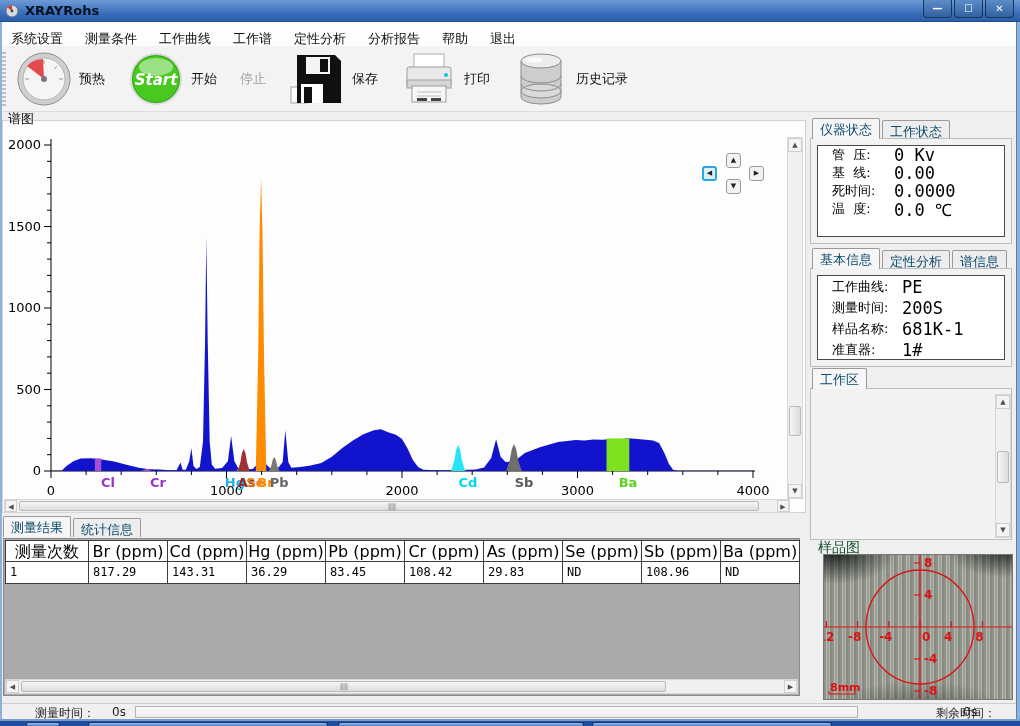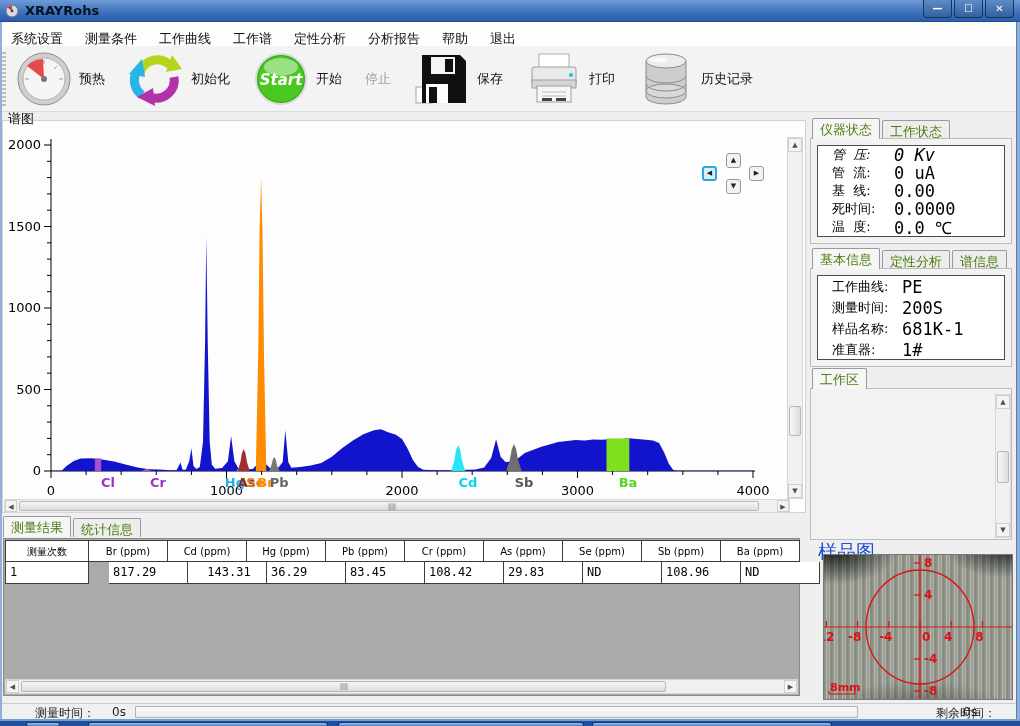--- a/index.html
+++ b/index.html
@@ -22,21 +22,21 @@
   #toolbar{position:absolute;left:0;top:46px;width:1020px;height:66px;background:#f3f3f3;
     border-bottom:1px solid #dcdcdc;display:flex;align-items:center;}
   #toolbar-grip{width:4px;height:54px;margin:0 6px 0 2px;
     background:repeating-linear-gradient(#bdbdbd 0 2px,#f3f3f3 2px 4px);}
   .tool-btn{display:flex;align-items:center;gap:7px;padding:2px 10px 2px 4px;margin-right:9px;}
   .tool-btn .ticon{width:56px;height:56px;display:block;}
   .tool-btn .tlabel{font-size:13px;color:#111;}
   .tool-btn.disabled .tlabel{color:#a0a0a0;}
   
   .grp-tabs{position:absolute;display:flex;align-items:flex-end;height:21px;font-size:13px;}
-  .grp-tab{border:1px solid #9a9a9a;border-bottom:none;background:#ededed;color:#4d7c0f;
+  .grp-tab{border:1px solid #9a9a9a;border-bottom:none;background:#ededed;color:#0c4a6e;
     padding:2px 7px 2px 7px;margin-right:2px;height:19px;border-radius:2px 2px 0 0;}
   .grp-tab.active{background:#f6f6f6;height:21px;position:relative;z-index:3;}
   .grp-box{position:absolute;background:#f2f2f2;border:1px solid #bcbcbc;z-index:1;}
   .inner-box{position:absolute;background:#fff;border:1px solid #4a4a4a;}
   .info-row{display:flex;align-items:center;font-size:13px;color:#000;}
   .info-label{white-space:pre;padding-left:14px;width:76px;}
   .info-value{font-family:"DejaVu Sans Mono","Liberation Mono",monospace;font-size:17px;white-space:pre;}
   
   .sb{position:absolute;background:#f0f0f0;border:1px solid #d7d7d7;}
   .sb-arrow{position:absolute;background:#f4f4f4;border:1px solid #cfcfcf;color:#505050;
@@ -49,21 +49,21 @@
   #chart-box{position:absolute;left:2px;top:120px;width:804px;height:393px;background:#fdfdfd;
     border:1px solid #d2d2d2;}
   .nav-btn{position:absolute;width:15px;height:15px;background:#f2f2f2;border:1px solid #9a9a9a;
     border-radius:3px;font-size:7px;line-height:13px;text-align:center;color:#222;}
   .nav-btn.hl{border:2px solid #2aa6e0;background:#d9effa;line-height:11px;}
   
   #results-panel{position:absolute;left:3px;top:538px;width:797px;height:158px;background:#aaaaaa;
     border:1px solid #8a8a8a;}
   .tbl-row{display:flex;}
   .tbl-cell{border-right:1px solid #3c3c3c;border-bottom:1px solid #3c3c3c;background:#fff;
-    font-size:10px;height:22px;line-height:21px;overflow:hidden;white-space:nowrap;}
+    font-size:16px;height:22px;line-height:21px;overflow:hidden;white-space:nowrap;}
   .tbl-cell.hdr{text-align:center;border-top:1px solid #3c3c3c;}
   .tbl-cell.first{border-left:1px solid #3c3c3c;}
   .tbl-cell.data{padding-left:4px;font-family:"DejaVu Sans Mono","Liberation Mono",monospace;font-size:12px;}
   
   #sample-box{position:absolute;left:823px;top:554px;width:190px;height:146px;border:1px solid #777;
     background:
       radial-gradient(ellipse 90px 50px at 6% -4%, rgba(5,10,8,.9), rgba(5,10,8,0) 70%),
       radial-gradient(ellipse 90px 45px at 97% -6%, rgba(5,10,8,.85), rgba(5,10,8,0) 70%),
       radial-gradient(ellipse 120px 40px at 50% 108%, rgba(20,25,20,.45), rgba(20,25,20,0) 75%),
       repeating-linear-gradient(90deg,#8f9289 0 2px,#b7bab1 2px 3px,#9ca097 3px 5px,#aeb2a8 5px 6px,#878b82 6px 8px),
@@ -121,31 +121,20 @@
               <line x1="28" y1="9" x2="28" y2="13"></line>
               <line x1="9" y1="28" x2="13" y2="28"></line>
               <line x1="43" y1="28" x2="47" y2="28"></line>
               <line x1="15" y1="15" x2="18" y2="18"></line>
               <line x1="41" y1="15" x2="38" y2="18"></line>
             </g>
             <path d="M28 28 L11 15 A22 22 0 0 1 27 8 Z" fill="#e5484d"></path>
             <circle cx="28" cy="28" r="3" fill="#777"></circle>
           </svg></span>
         <span class="tlabel">预热</span>
-      </div>
-      <div class="tool-btn">
-        <span class="ticon"><svg viewBox="0 0 56 56" fill="none">
-            <path d="M12 22 A18 18 0 0 1 42 14" stroke="#b4d41c" stroke-width="9"></path>
-            <polygon points="44,4 54,18 38,21" fill="#b4d41c"></polygon>
-            <path d="M14 44 A18 18 0 0 1 9 20" stroke="#28b4e8" stroke-width="9"></path>
-            <polygon points="1,23 14,8 17,26" fill="#28b4e8"></polygon>
-            <path d="M46 26 A18 18 0 0 1 22 46" stroke="#b232aa" stroke-width="9"></path>
-            <polygon points="25,37 9,46 27,55" fill="#b232aa"></polygon>
-          </svg></span>
-        <span class="tlabel">初始化</span>
       </div>
       <div class="tool-btn">
         <span class="ticon"><svg viewBox="0 0 56 56">
             <circle cx="28" cy="28" r="26" fill="#d9d9d9"></circle>
             <circle cx="28" cy="28" r="24" fill="#2ba80e"></circle>
             <circle cx="28" cy="28" r="23" fill="#49c820"></circle>
             <ellipse cx="28" cy="16" rx="17" ry="9" fill="rgba(255,255,255,0.45)"></ellipse>
             <text x="28" y="34" text-anchor="middle" font-size="15" font-style="italic" font-weight="bold" fill="#fff" font-family="DejaVu Sans,sans-serif">Start</text>
           </svg></span>
         <span class="tlabel">开始</span>
@@ -291,27 +280,23 @@
       <div class="sb-arrow" style="right:0;top:0;width:12px;height:12px;">▶</div>
     </div>
   </div>
 
   <div class="grp-tabs" style="left:812px;top:118px;" id="inst-tabs">
       <div class="grp-tab active">仪器状态</div>
       <div class="grp-tab">工作状态</div>
     </div>
   <div class="grp-box" style="left:810px;top:138px;width:202px;height:106px;">
     <div class="inner-box" style="left:6px;top:6px;width:188px;height:92px;" id="inst-rows">
-        <div class="info-row" style="height: 18px; font-style: italic;">
+        <div class="info-row" style="height: 18px;">
           <div class="info-label" style="width: 76px;">管  压:</div>
           <div class="info-value">0 Kv</div>
-        </div>
-        <div class="info-row" style="height: 18px;">
-          <div class="info-label" style="width: 76px;">管  流:</div>
-          <div class="info-value">0 uA</div>
         </div>
         <div class="info-row" style="height: 18px;">
           <div class="info-label" style="width: 76px;">基  线:</div>
           <div class="info-value">0.00</div>
         </div>
         <div class="info-row" style="height: 18px;">
           <div class="info-label" style="width: 76px;">死时间:</div>
           <div class="info-value">0.0000</div>
         </div>
         <div class="info-row" style="height: 18px;">
@@ -372,41 +357,41 @@
           <div class="tbl-cell hdr" style="width: 79px;">Hg (ppm)</div>
           <div class="tbl-cell hdr" style="width: 79px;">Pb (ppm)</div>
           <div class="tbl-cell hdr" style="width: 79px;">Cr (ppm)</div>
           <div class="tbl-cell hdr" style="width: 79px;">As (ppm)</div>
           <div class="tbl-cell hdr" style="width: 79px;">Se (ppm)</div>
           <div class="tbl-cell hdr" style="width: 79px;">Sb (ppm)</div>
           <div class="tbl-cell hdr" style="width: 79px;">Ba (ppm)</div>
         </div>
         <div class="tbl-row">
           <div class="tbl-cell data first" style="width: 84px;">1</div>
-          <div class="tbl-cell data" style="width: 79px; margin-left: 20px;">817.29</div>
-          <div class="tbl-cell data" style="width: 79px; text-align: center;">143.31</div>
+          <div class="tbl-cell data" style="width: 79px;">817.29</div>
+          <div class="tbl-cell data" style="width: 79px;">143.31</div>
           <div class="tbl-cell data" style="width: 79px;">36.29</div>
           <div class="tbl-cell data" style="width: 79px;">83.45</div>
           <div class="tbl-cell data" style="width: 79px;">108.42</div>
           <div class="tbl-cell data" style="width: 79px;">29.83</div>
           <div class="tbl-cell data" style="width: 79px;">ND</div>
           <div class="tbl-cell data" style="width: 79px;">108.96</div>
           <div class="tbl-cell data" style="width: 79px;">ND</div>
         </div>
       </div>
     <div class="sb" style="left:1px;top:140px;width:793px;height:15px;">
       <div class="sb-arrow" style="left:0;top:0;width:13px;height:13px;">◀</div>
       <div class="sb-thumb h" style="left:15px;top:1px;width:645px;height:11px;">
         <span class="grip" style="left:318px;top:1px;">⦀⦀</span>
         </div>
       <div class="sb-arrow" style="right:0;top:0;width:13px;height:13px;">▶</div>
     </div>
   </div>
 
-  <div style="position:absolute;left:818px;top:539px;font-size:19px;color:#1d4ed8;">样品图</div>
+  <div style="position:absolute;left:818px;top:539px;font-size:14px;color:#14532d;">样品图</div>
   <div id="sample-box">
     <svg id="reticle-svg" width="188" height="144">
         <line x1="0" y1="72" x2="188" y2="72" stroke="#dd1111" stroke-width="1.2"></line>
         <line x1="96" y1="0" x2="96" y2="144" stroke="#dd1111" stroke-width="1.2"></line>
         <ellipse cx="96" cy="72" rx="54" ry="57" fill="none" stroke="#dd1111" stroke-width="1.3"></ellipse>
         <line x1="2.4000000000000057" y1="66" x2="2.4000000000000057" y2="72" stroke="#dd1111" stroke-width="1.2"></line>
         <text x="-0.5999999999999943" y="86" fill="#dd1111" font-size="12" font-weight="bold" text-anchor="middle">-12</text>
         <line x1="33.6" y1="66" x2="33.6" y2="72" stroke="#dd1111" stroke-width="1.2"></line>
         <text x="30.6" y="86" fill="#dd1111" font-size="12" font-weight="bold" text-anchor="middle">-8</text>
         <line x1="64.8" y1="66" x2="64.8" y2="72" stroke="#dd1111" stroke-width="1.2"></line>

